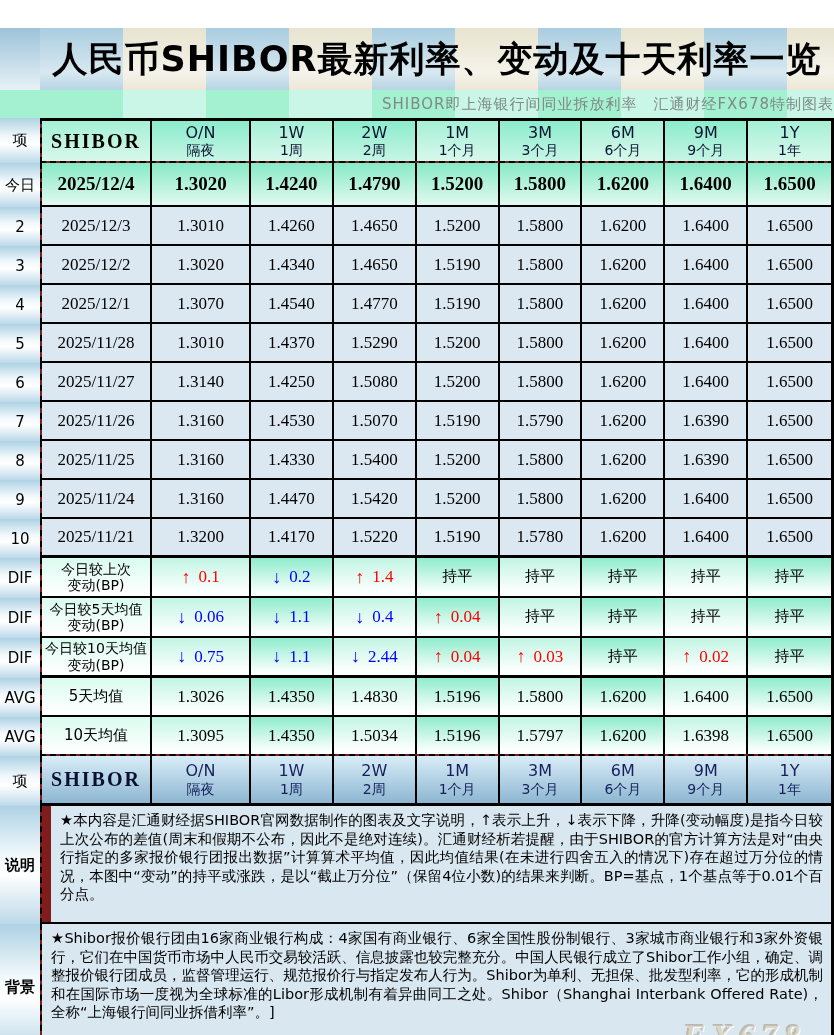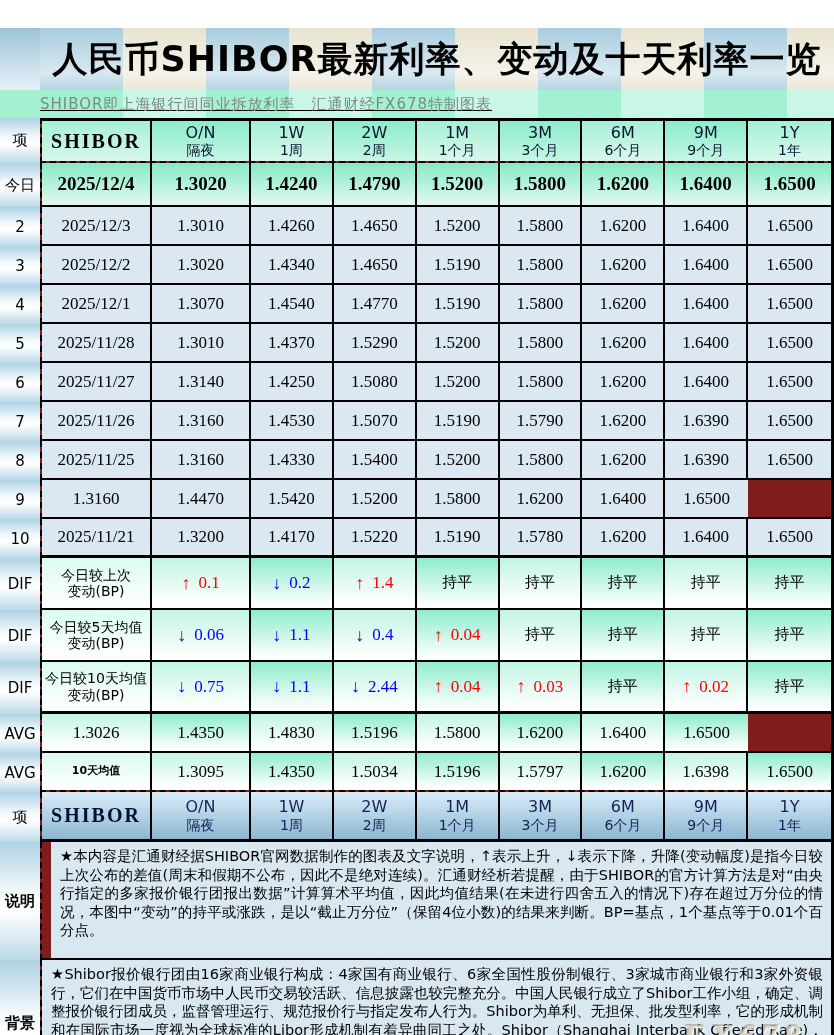--- a/index.html
+++ b/index.html
@@ -11,37 +11,37 @@
          font-size:15px; color:#000;
          background:linear-gradient(180deg,#aed2e4 0%,#f2f9fc 42%,#ffffff 58%,#bcd9e9 100%); }
   .content { flex:1 1 auto; position:relative; }
 
   
   .b-title { height:62px; }
   .b-sub   { height:28px; }
   .b-head  { height:45px; }
   .b-today { height:44px; }
   .b-rate  { height:39px; }
-  .b-dif   { height:52px;border-radius:19px; }
+  .b-dif   { height:40px;border-radius:19px; }
   .b-avg   { height:39px; }
   .b-foot  { height:50px; }
   .b-note1 { height:118px; }
   .b-note2 { height:127px; }
 
   
   .b-title .tag { background:linear-gradient(180deg,#9dc3d8,#e6f1f7); }
   .title-area { display:flex; align-items:center; justify-content:center;
     background:
       linear-gradient(180deg,rgba(255,255,255,0) 0%,rgba(255,255,255,.55) 72%,rgba(255,255,255,.15) 100%),
       repeating-linear-gradient(90deg,#a9cddf 0 83px,#e8e4d0 83px 166px);
   }
   .title-text { font-size:35px; font-weight:bold; color:#000; letter-spacing:1px; white-space:nowrap; }
   .b-sub .tag { background:#a4f1d2; }
-  .sub-area { display:flex; align-items:center; justify-content:flex-start;
-    background:repeating-linear-gradient(90deg,#a4f1d2 0 83px,#c9f6e6 83px 166px);text-decoration:underline; }
+  .sub-area { display:flex; align-items:center; justify-content:flex-end;
+    background:repeating-linear-gradient(90deg,#a4f1d2 0 83px,#c9f6e6 83px 166px); }
   .sub-text { font-size:15px; color:#7d8a85; letter-spacing:1px; white-space:nowrap; }
 
   
   .grid { display:grid; grid-template-columns:110px 99px repeat(7,1fr); height:100%;
           border-left:2px dashed #000; border-right:3px solid #000; border-bottom:2px solid #000; }
   .b-head .grid { border-top:3px solid #000; border-bottom:2px dashed #000; }
   .b-r10 .grid, .b-dif3 .grid, .b-foot .grid { border-bottom:3px solid #000; }
   .b-avg2 .grid { border-bottom:2px dashed #000; }
   .b-note2 .grid { border-bottom:3px solid #000; }
   .c { border-right:2px solid #000; display:flex; flex-direction:column; align-items:center;
@@ -272,20 +272,21 @@
             <div class="c num">1.6200</div>
             <div class="c num">1.6390</div>
             <div class="c num">1.6500</div>
           </div>
         </div>
       </div>
       <div class="band b-rate">
         <div class="tag">9</div>
         <div class="content">
           <div class="grid">
+            <div class="c num">2025/11/24</div>
             <div class="c num">1.3160</div>
             <div class="c num">1.4470</div>
             <div class="c num">1.5420</div>
             <div class="c num">1.5200</div>
             <div class="c num">1.5800</div>
             <div class="c num">1.6200</div>
             <div class="c num">1.6400</div>
             <div class="c num">1.6500</div>
           </div>
         </div>
@@ -475,36 +476,37 @@
           </div>
         </div>
       </div>
     </div>
 
   <div id="avg-rows">
       <div class="band b-avg">
         <div class="tag">AVG</div>
         <div class="content">
           <div class="grid">
+            <div class="c lab" style="font-size: 15px;">5天均值</div>
             <div class="c num gcell alt">1.3026</div>
             <div class="c num gcell">1.4350</div>
             <div class="c num gcell alt">1.4830</div>
             <div class="c num gcell">1.5196</div>
             <div class="c num gcell alt">1.5800</div>
             <div class="c num gcell">1.6200</div>
             <div class="c num gcell alt">1.6400</div>
             <div class="c num gcell">1.6500</div>
           </div>
         </div>
       </div>
       <div class="band b-avg b-avg2">
         <div class="tag">AVG</div>
         <div class="content">
           <div class="grid">
-            <div class="c lab" style="font-size: 11px; font-weight: bold;">10天均值</div>
+            <div class="c lab" style="font-size: 15px;">10天均值</div>
             <div class="c num gcell alt">1.3095</div>
             <div class="c num gcell">1.4350</div>
             <div class="c num gcell alt">1.5034</div>
             <div class="c num gcell">1.5196</div>
             <div class="c num gcell alt">1.5797</div>
             <div class="c num gcell">1.6200</div>
             <div class="c num gcell alt">1.6398</div>
             <div class="c num gcell">1.6500</div>
           </div>
         </div>

